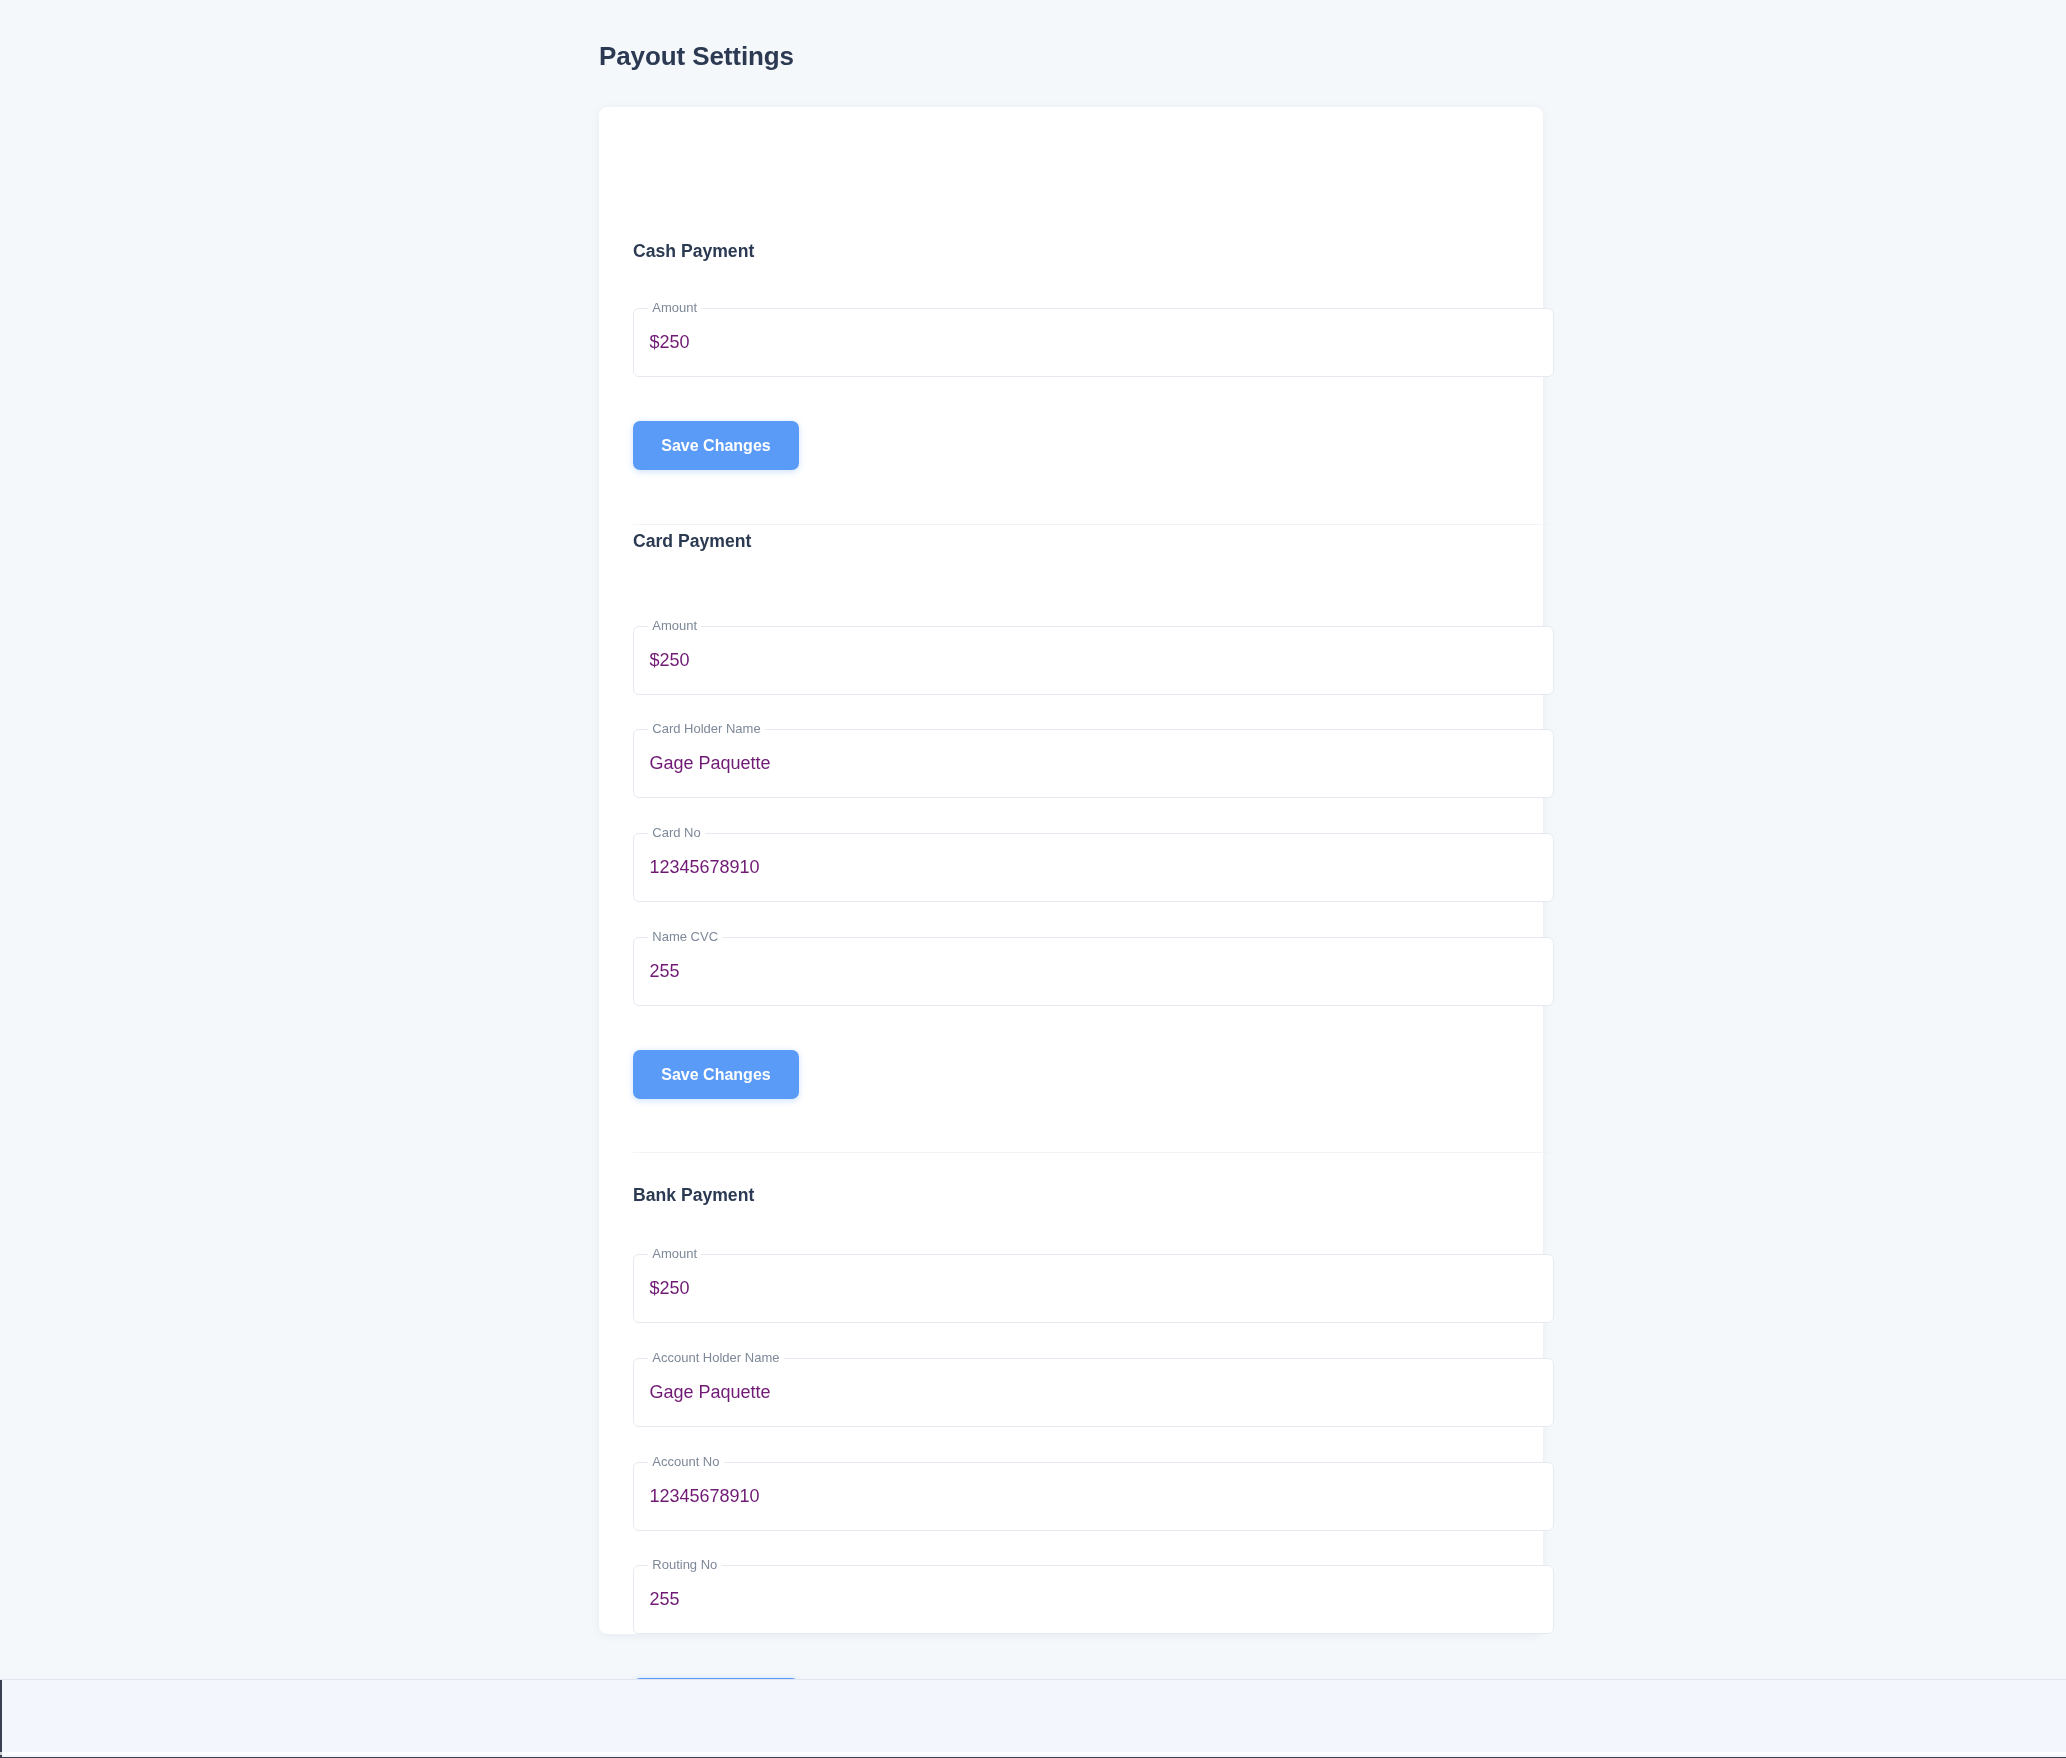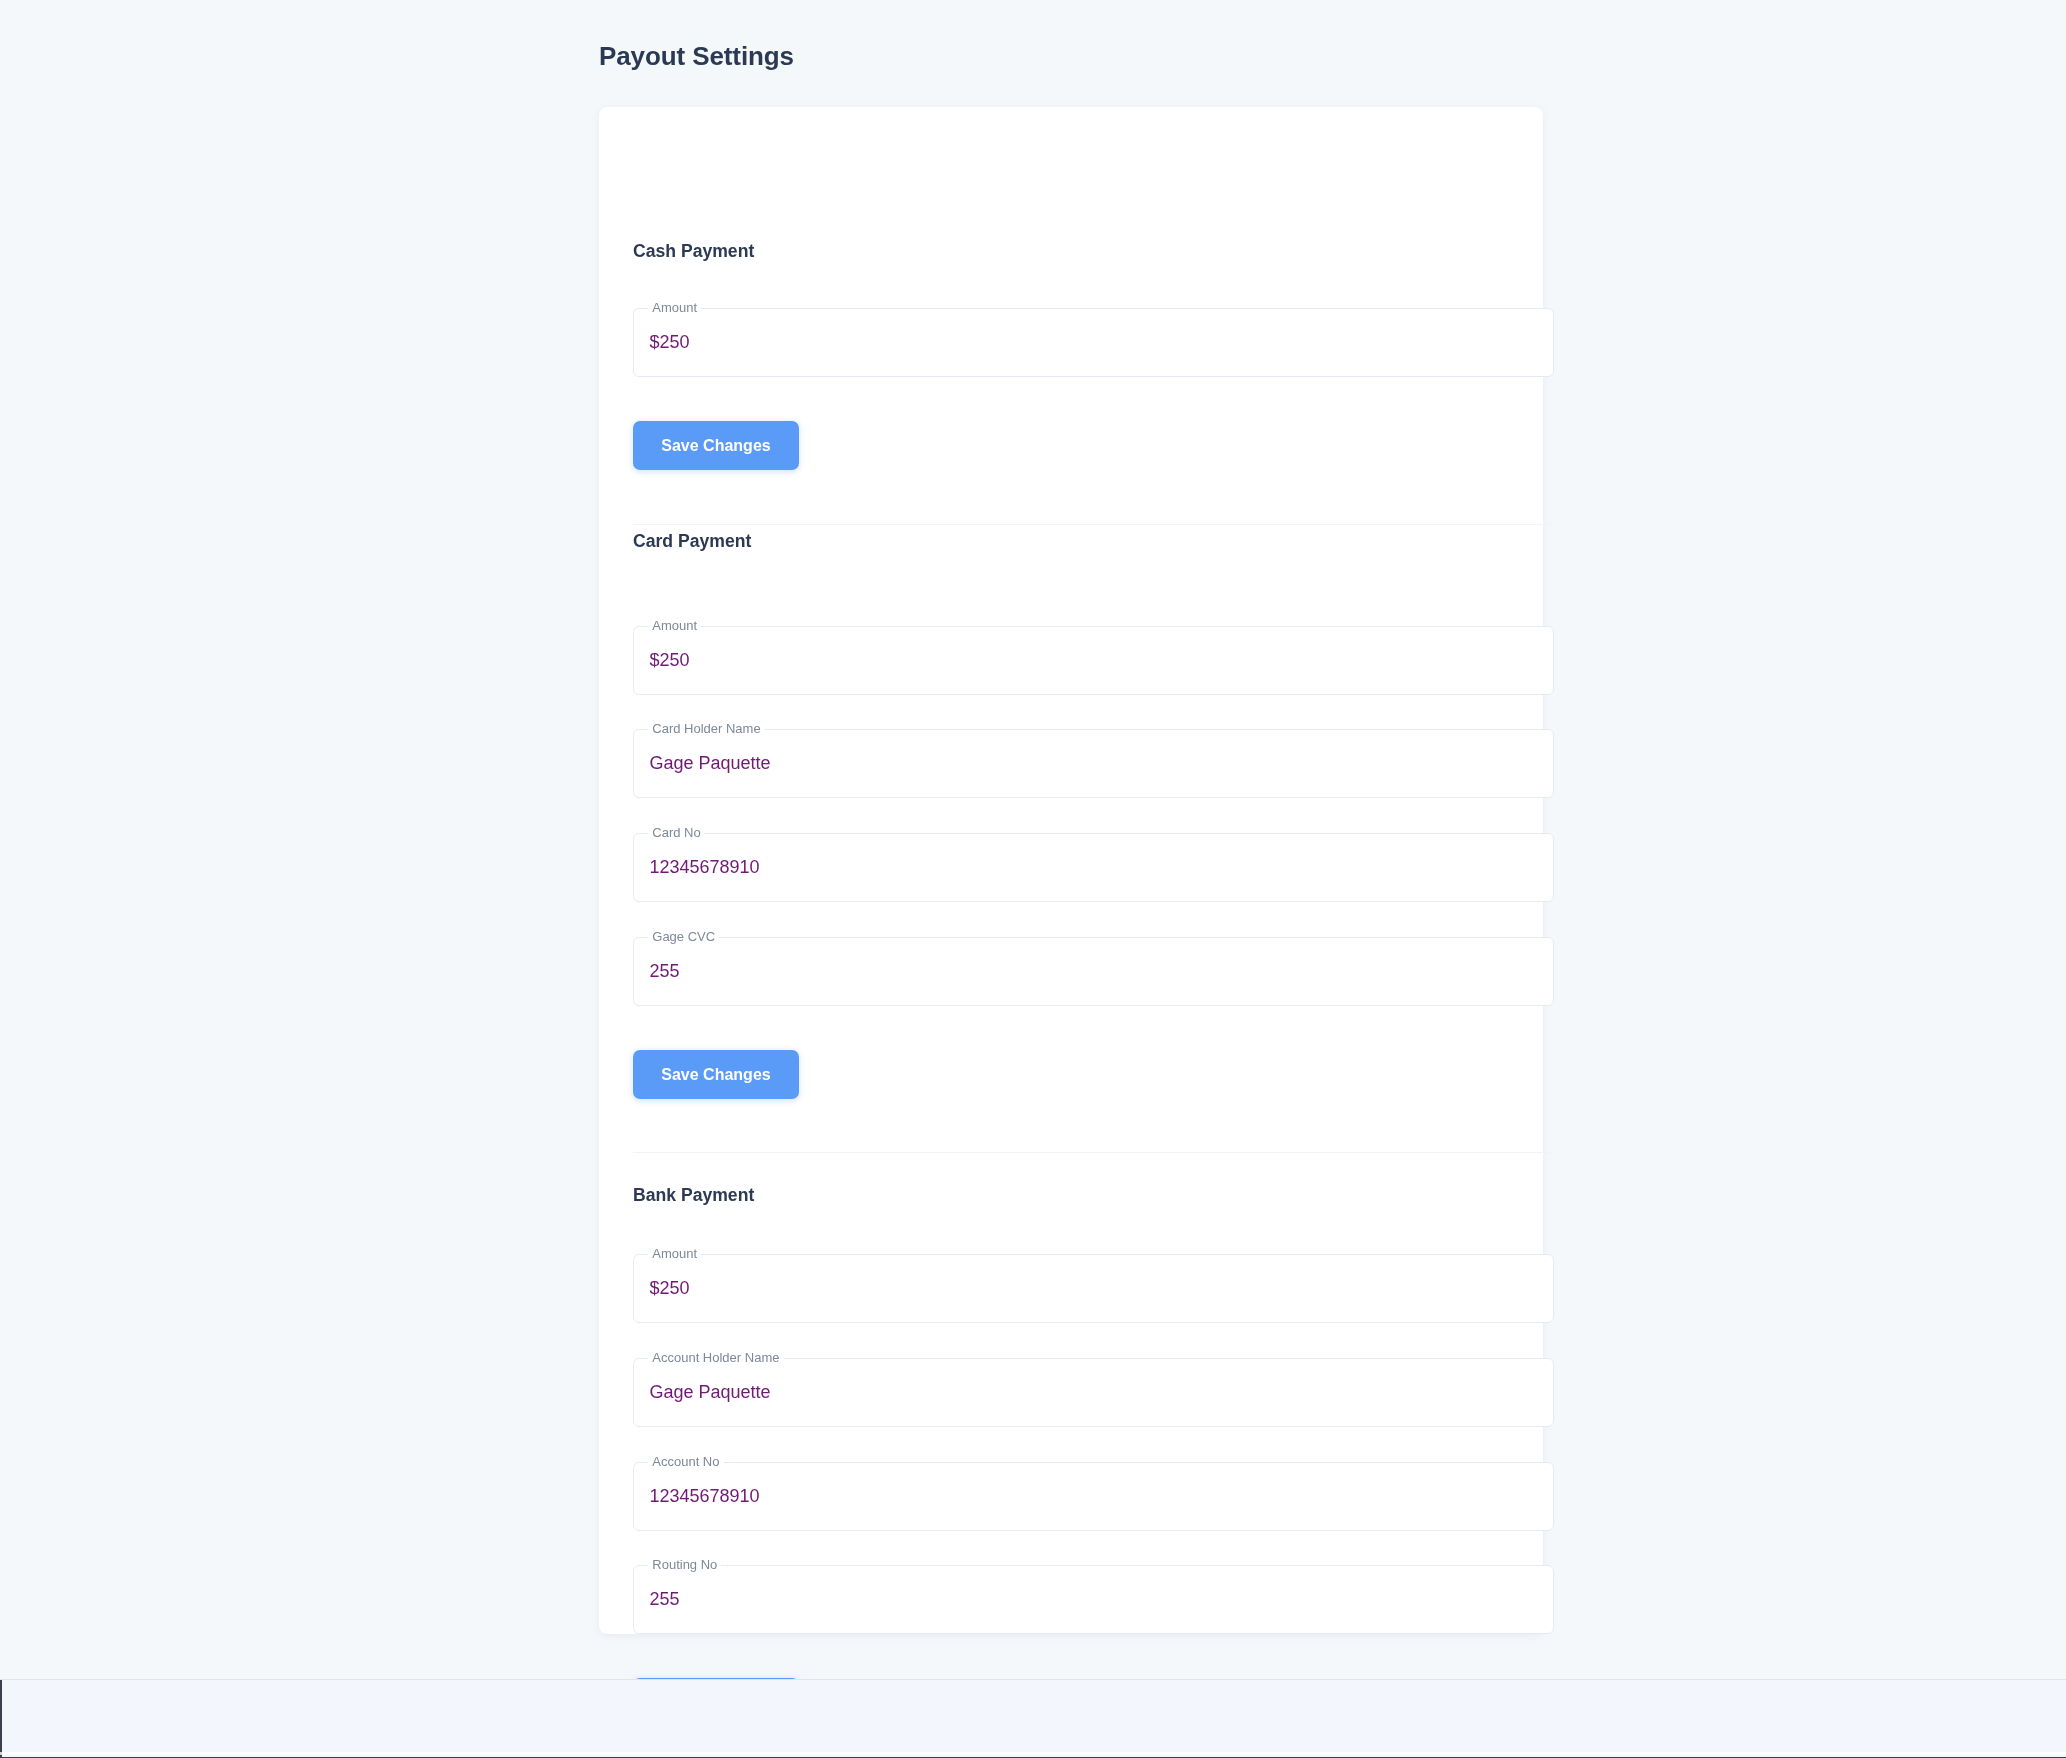--- a/index.html
+++ b/index.html
@@ -216,21 +216,21 @@
         </div>
 
         <div class="field" style="top:726px;border-radius:28px;">
           <div class="field-outline"></div>
           <span class="field-label">Card No</span>
           <input class="field-value" type="text" value="12345678910" style="">
         </div>
 
         <div class="field" style="top:830px;">
           <div class="field-outline"></div>
-          <span class="field-label">Gage CVC</span>
+          <span class="field-label">Name CVC</span>
           <input class="field-value" type="text" value="255" style="">
         </div>
 
         <button class="save-btn" style="top:943px;">Save Changes</button>
 
         <div class="divider" style="top:1045px;"></div>
       </div>
 
       <div class="section">
         <div class="section-title" style="top:1078px;">Bank Payment</div>

